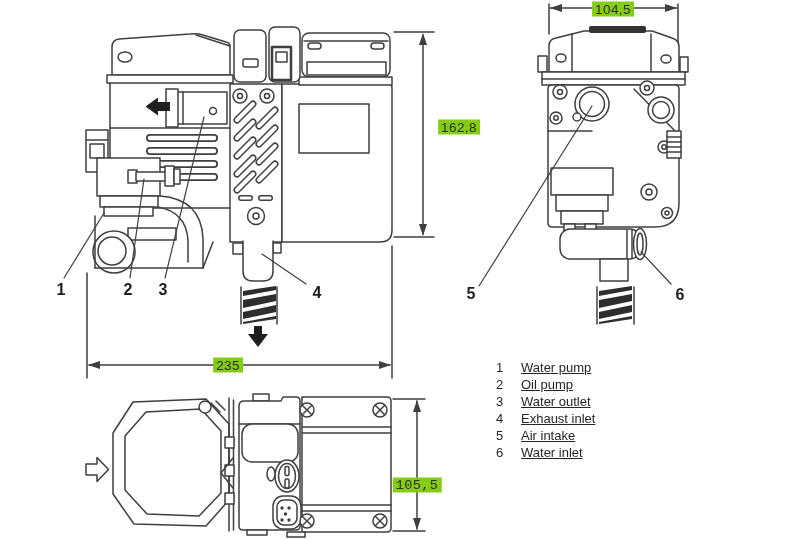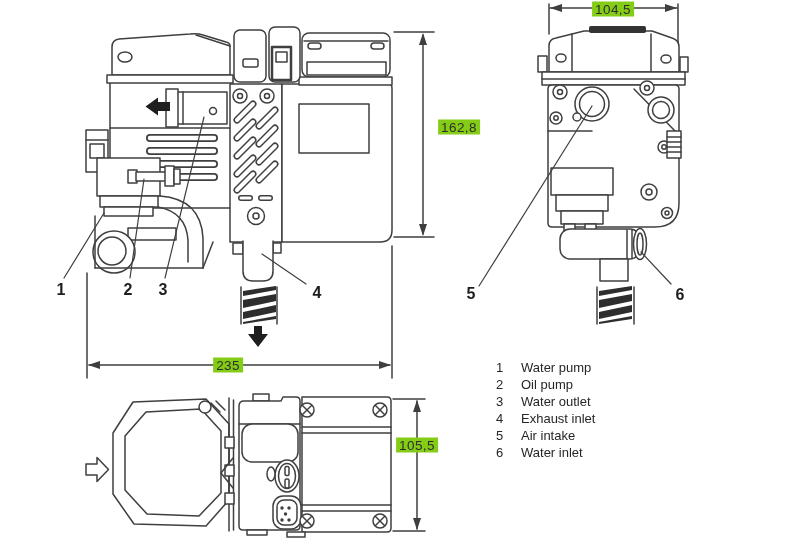--- a/index.html
+++ b/index.html
@@ -18,21 +18,21 @@
     position:absolute;transform:translate(-50%,-50%);
     font-size:16px;font-weight:bold;color:#1d1d1d;background:#ffffff;
     padding:0 1px;
   }
   .legend{
     position:absolute;left:496px;top:359px;
     font-size:13px;color:#262626;line-height:17px;
   }
   .legend-row{display:flex;}
   .legend-num{width:25px;flex:0 0 25px;}
-  .legend-label{white-space:nowrap;}
+  .legend-label{white-space:nowrap;text-decoration:underline;}
 </style>
 </head>
 <body>
 
 <svg id="art" width="800" height="540" viewBox="0 0 800 540" stroke="#3f3f3f" fill="none" stroke-width="1.5" stroke-linejoin="round" stroke-linecap="round">
 
   <g>
 
     <rect x="110" y="78" width="122" height="130" fill="#fff"></rect>
     <line x1="110" y1="128" x2="232" y2="128"></line>
@@ -331,21 +331,21 @@
       <line x1="417" y1="401" x2="417" y2="529"></line>
       <polygon points="417,400 413,412 421,412" fill="#3f3f3f" stroke="none"></polygon>
       <polygon points="417,530 413,518 421,518" fill="#3f3f3f" stroke="none"></polygon>
     </g>
   </g>
 </svg>
 
 <div class="dim-label" style="left:423px;top:127px;margin-left:36px;">162,8</div>
 <div class="dim-label" style="left:228px;top:365px;text-align:right;">235</div>
 <div class="dim-label" style="left:613px;top:9px;">104,5</div>
-<div class="dim-label" style="left:417px;top:445px;">105,5</div>
+<div class="dim-label" style="left:417px;top:485px;font-family:Liberation Mono, monospace;">105,5</div>
 
 <div class="callout" style="left:61px;top:290px;">1</div>
 <div class="callout" style="left:128px;top:290px;">2</div>
 <div class="callout" style="left:163px;top:290px;">3</div>
 <div class="callout" style="left:317px;top:293px;">4</div>
 <div class="callout" style="left:471px;top:294px;">5</div>
 <div class="callout" style="left:680px;top:295px;">6</div>
 
 <div class="legend">
   <div class="legend-row">

